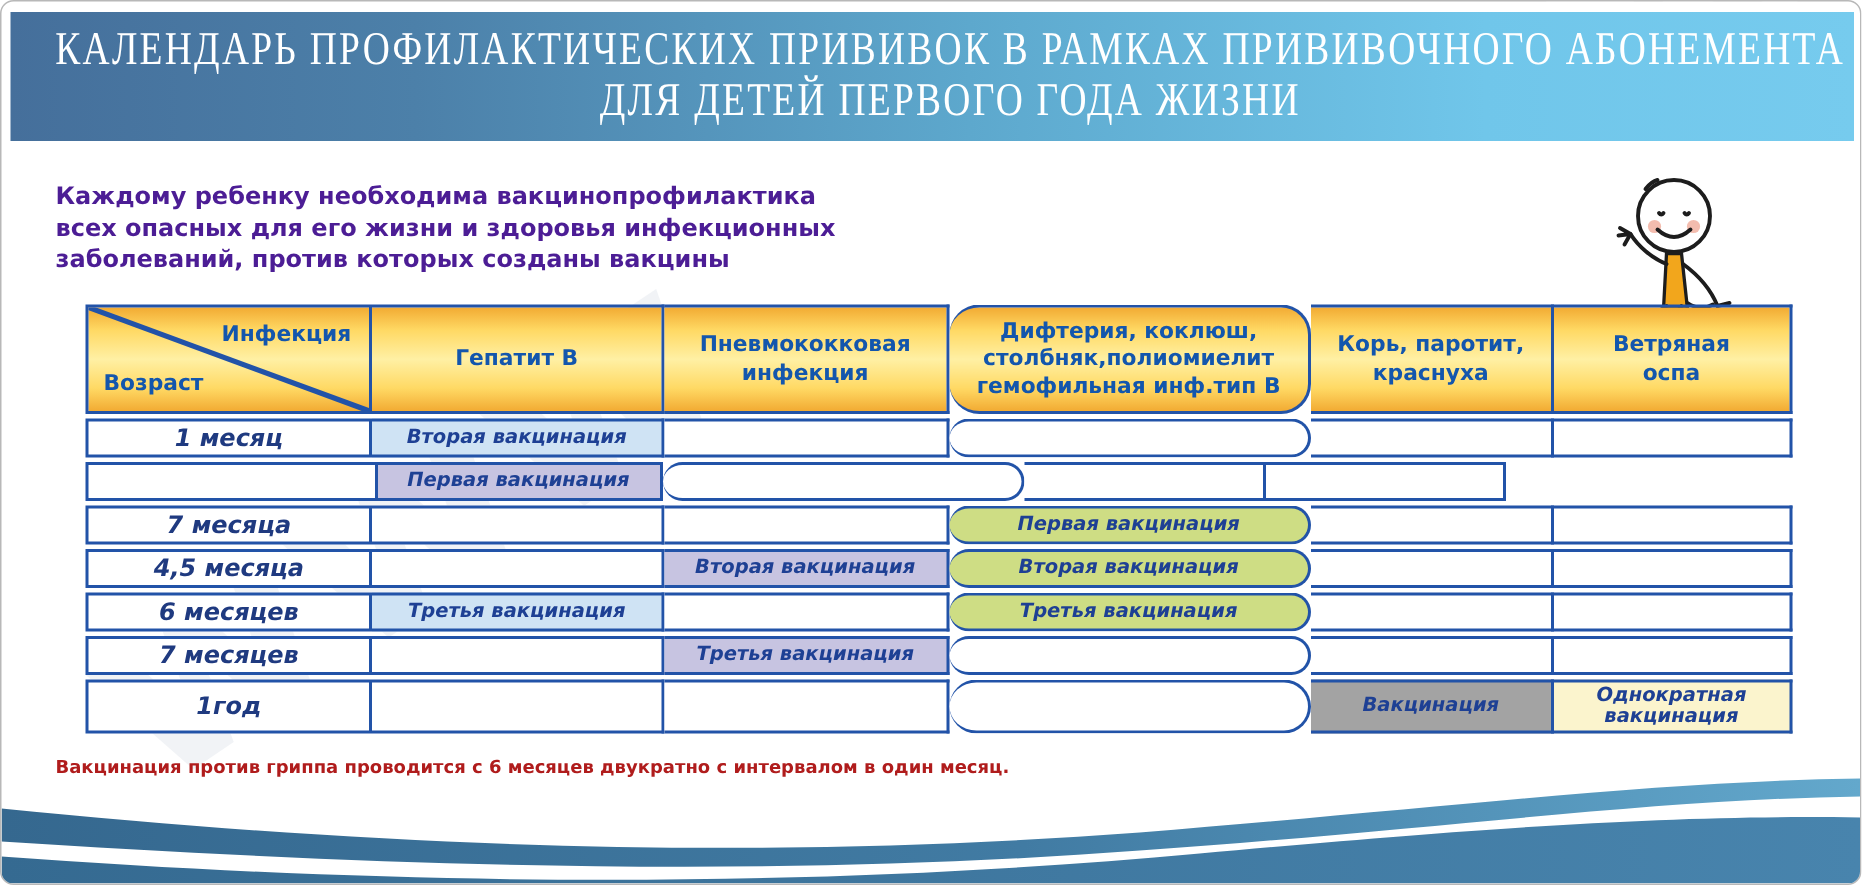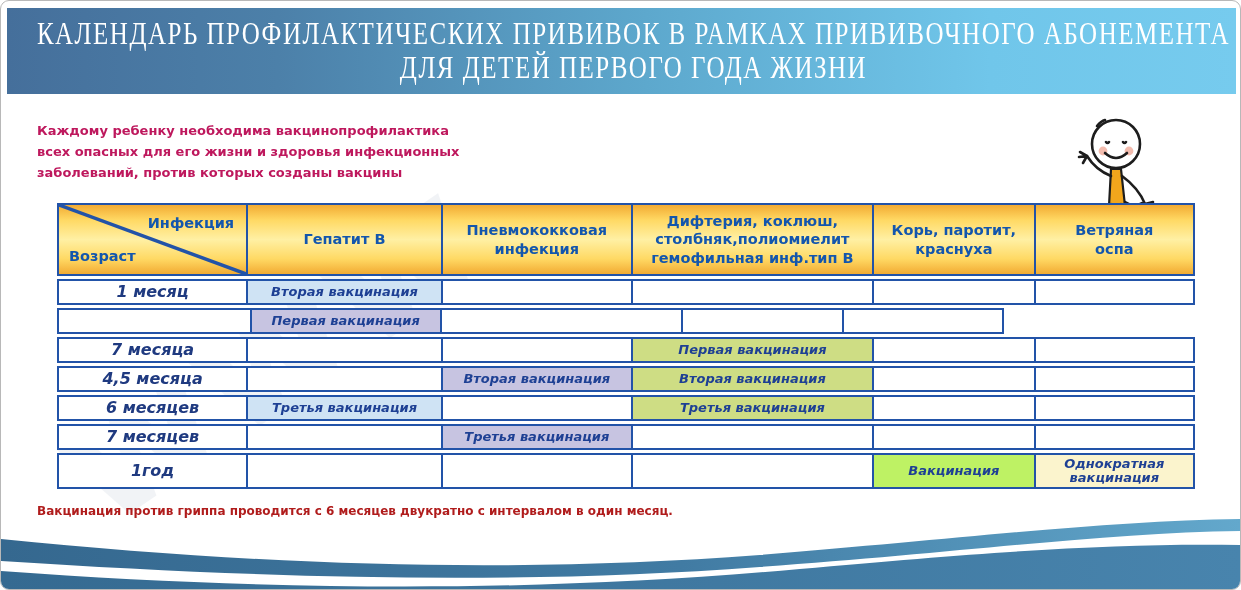--- a/index.html
+++ b/index.html
@@ -22,41 +22,41 @@
   }
   .title-line {
     color:#ffffff; font-family:"Liberation Serif","DejaVu Serif",serif;
     font-size:25px; letter-spacing:1.5px; font-weight:400; white-space:nowrap;
     transform:scaleY(1.25); transform-origin:center;
   }
 
   
   .intro {
     position:absolute; left:36px; top:119px;
-    color:#be185d; font-weight:bold; font-size:13px; line-height:21px;
+    color:#4c1d95; font-weight:bold; font-size:16px; line-height:21px;
     white-space:pre-line;
   }
 
   
   .child { position:absolute; left:1058px; top:113px; width:115px; height:104px; }
 
   
   .vtable { position:absolute; left:35px; top:202px; width:1159px; }
   .t-row { display:flex; margin-bottom:3px;margin-left:21px; }
   .t-cell {
     border:2px solid #2253a8; border-left:none;
     display:flex; align-items:center; justify-content:center;
     background:#fff; text-align:center;
   }
   .t-cell:first-child { border-left:2px solid #2253a8; }
 
   .w-age  { flex:0 0 16.8%; }
   .w-hep  { flex:0 0 17.1%; }
   .w-pneu { flex:0 0 16.7%; }
-  .w-dtp  { flex:0 0 21.2%; }
+  .w-dtp  { flex:0 0 21.2%;border-radius:20px; }
   .w-mmr  { flex:0 0 14.2%; }
   .w-var  { flex:0 0 14.0%; }
 
   .head-row .t-cell {
     height:73px;
     background:linear-gradient(180deg,#f2ab33 0%,#ffd964 22%,#fff0a4 50%,#ffd964 78%,#f2ab33 100%);
     color:#1356ad; font-weight:bold; font-size:14.5px; line-height:1.25;
     white-space:pre-line;
   }
   .corner-cell { position:relative; }
@@ -64,21 +64,21 @@
   .corner-infection { position:absolute; top:9px; right:12px; }
   .corner-age { position:absolute; bottom:9px; left:10px; }
 
   .body-row .t-cell { height:26px; font-weight:bold; font-size:13px; color:#1e4094; line-height:1.1;font-style:italic; }
   .body-row .age-cell { font-size:16px; color:#1f3a80; }
   .row-last .t-cell { height:36px; }
 
   .c-blue     { background:#cfe3f4; }
   .c-lavender { background:#c7c4e1; }
   .c-green    { background:#cedd84; }
-  .c-peach    { background:#bef264; }
+  .c-peach    { background:#a3a3a3; }
   .c-cream    { background:#fbf4cd; }
 
   
   .footnote {
     position:absolute; left:36px; top:503px;
     color:#b01c1c; font-weight:bold; font-size:12px;
   }
 
   
   .waves { position:absolute; left:0; bottom:0; width:100%; height:72px; }

